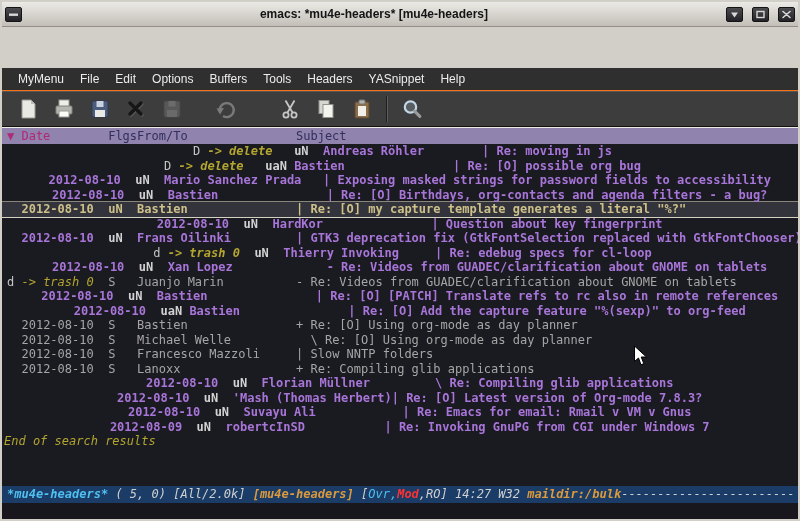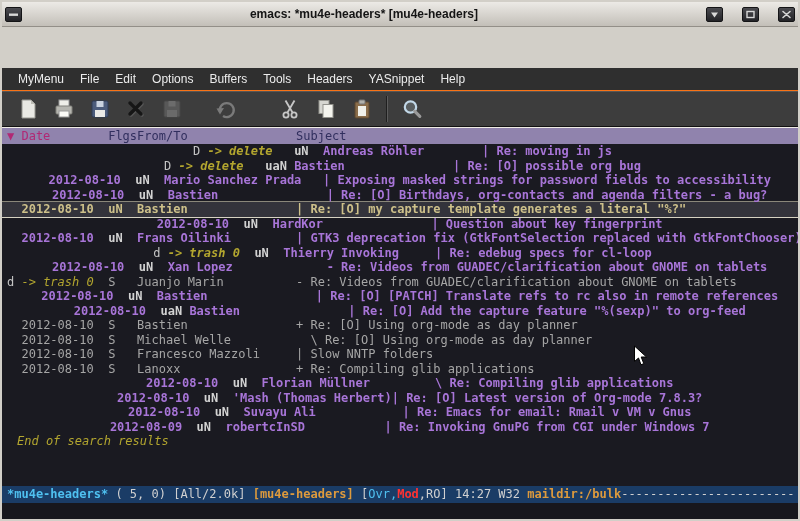--- a/index.html
+++ b/index.html
@@ -10,21 +10,21 @@
     position:relative; width:800px; height:521px;
     border:2px solid #d2cfc8; outline:1px solid #8a8781;
     background:#d2cfc8; display:flex; flex-direction:column; overflow:hidden;
   }
 
   
   .titlebar {
     height:22px; flex:0 0 22px;
     background:linear-gradient(#eceae6,#c3bfb8);
     border-bottom:1px solid #938f88;
-    display:flex; align-items:center; padding:12px 3px; gap:19px;
+    display:flex; align-items:center; padding:12px 3px; gap:9px;
   }
   .winbtn {
     width:17px; height:15px; flex:0 0 17px;
     background:linear-gradient(#4b4b50,#232327);
     border:1px solid #141416; border-radius:2px;
     display:flex; align-items:center; justify-content:center;
   }
   .title { flex:1; text-align:center; font-size:12px; font-weight:bold; color:#141414;
            white-space:nowrap; overflow:hidden; }
 
@@ -71,29 +71,29 @@
   .mrow.unread { color:#a875d8; font-weight:bold;text-align:center; }
   .mrow.unread .flags { color:#d2d2d2; }
   .mrow.read { color:#a6a6a6; }
   .datef.action { color:#b3a62f; font-style:italic; }
   .mrow.current {
     color:#cdc08a; font-weight:bold; background:#33333b;
     box-shadow:0 1px 0 #d6d2c2, 0 -1px 0 #8a877a;
   }
   .end-line {
     color:#b3a62f; font-style:italic; line-height:14.5px; height:14.5px;
-    padding-left:15px; white-space:pre;
+    padding-left:2px; white-space:pre;
   }
   .filler { flex:1; }
 
   
   .modeline {
     flex:0 0 17px; height:17px; line-height:17px;
     background:#1a3c66; color:#d0d0d0;
-    white-space:pre; padding-left:5px; overflow:hidden;
+    white-space:pre; padding-left:5px; overflow:hidden;font-style:italic;
   }
   .ml-buf { color:#4fc0f0; font-weight:bold; }
   .ml-mode, .ml-dir { color:#dd9a3d; font-weight:bold; }
   .ml-ovr { color:#4fc0f0; }
   .ml-mod { color:#ff3232; font-weight:bold; }
 
   .minibuffer { flex:0 0 16px; height:16px; background:#17171d; }
 
   
   .mouse { position:absolute; left:631px; top:343px; pointer-events:none; }

